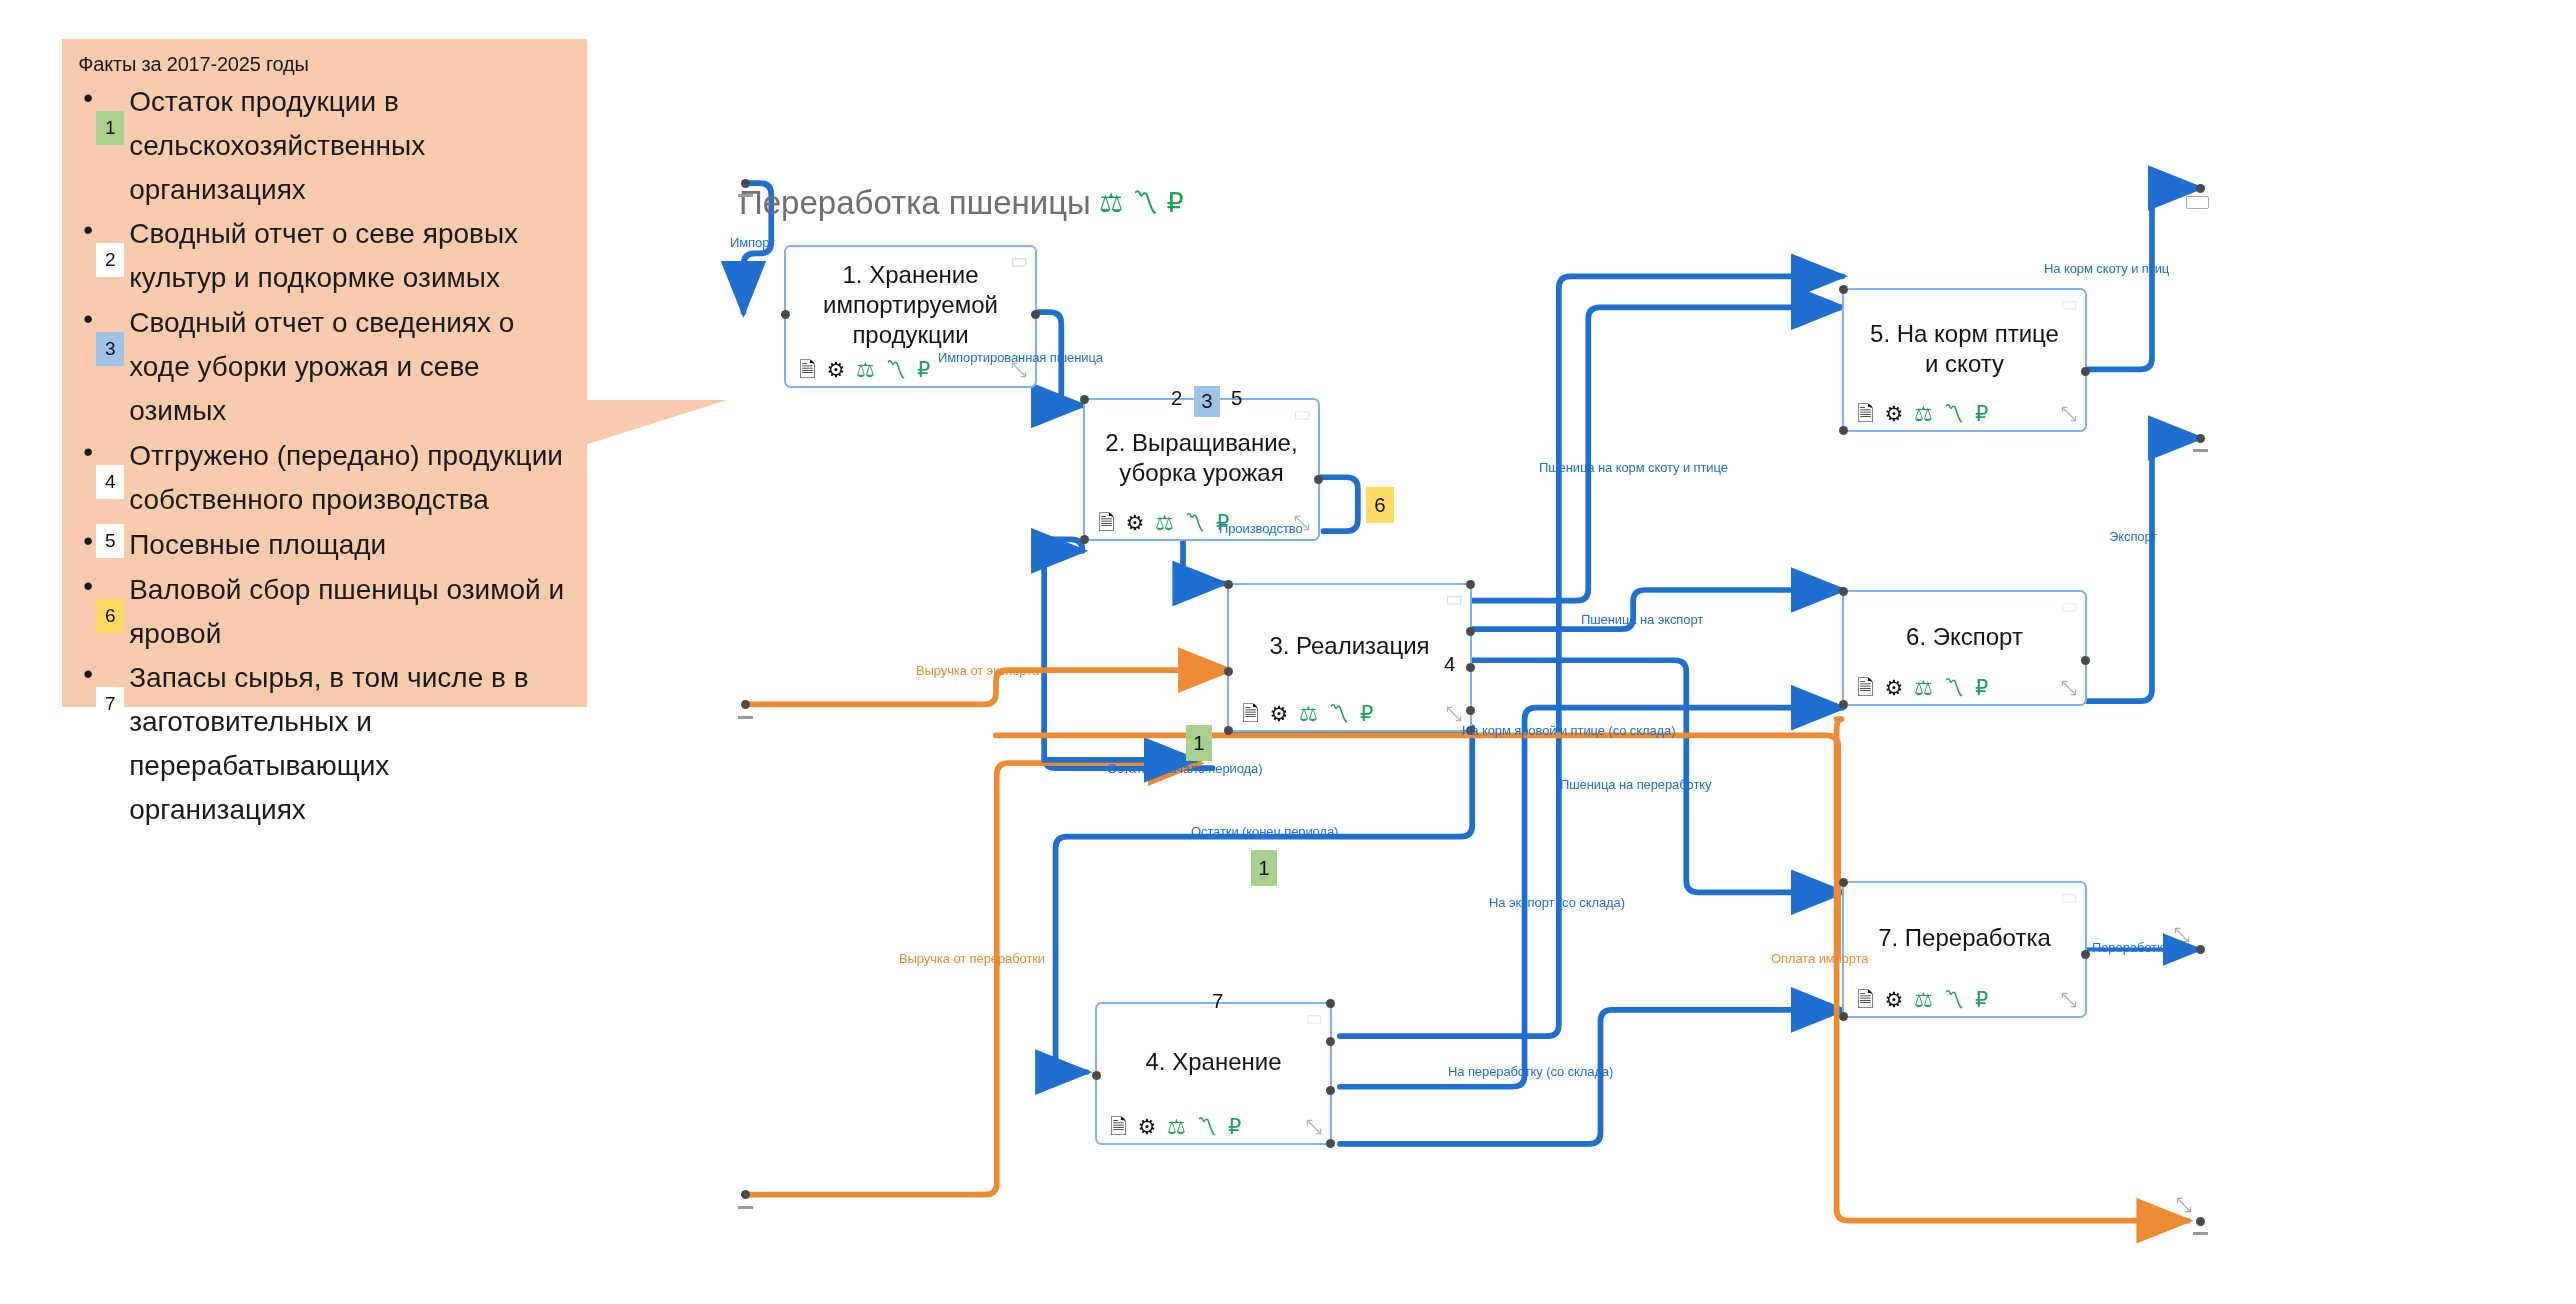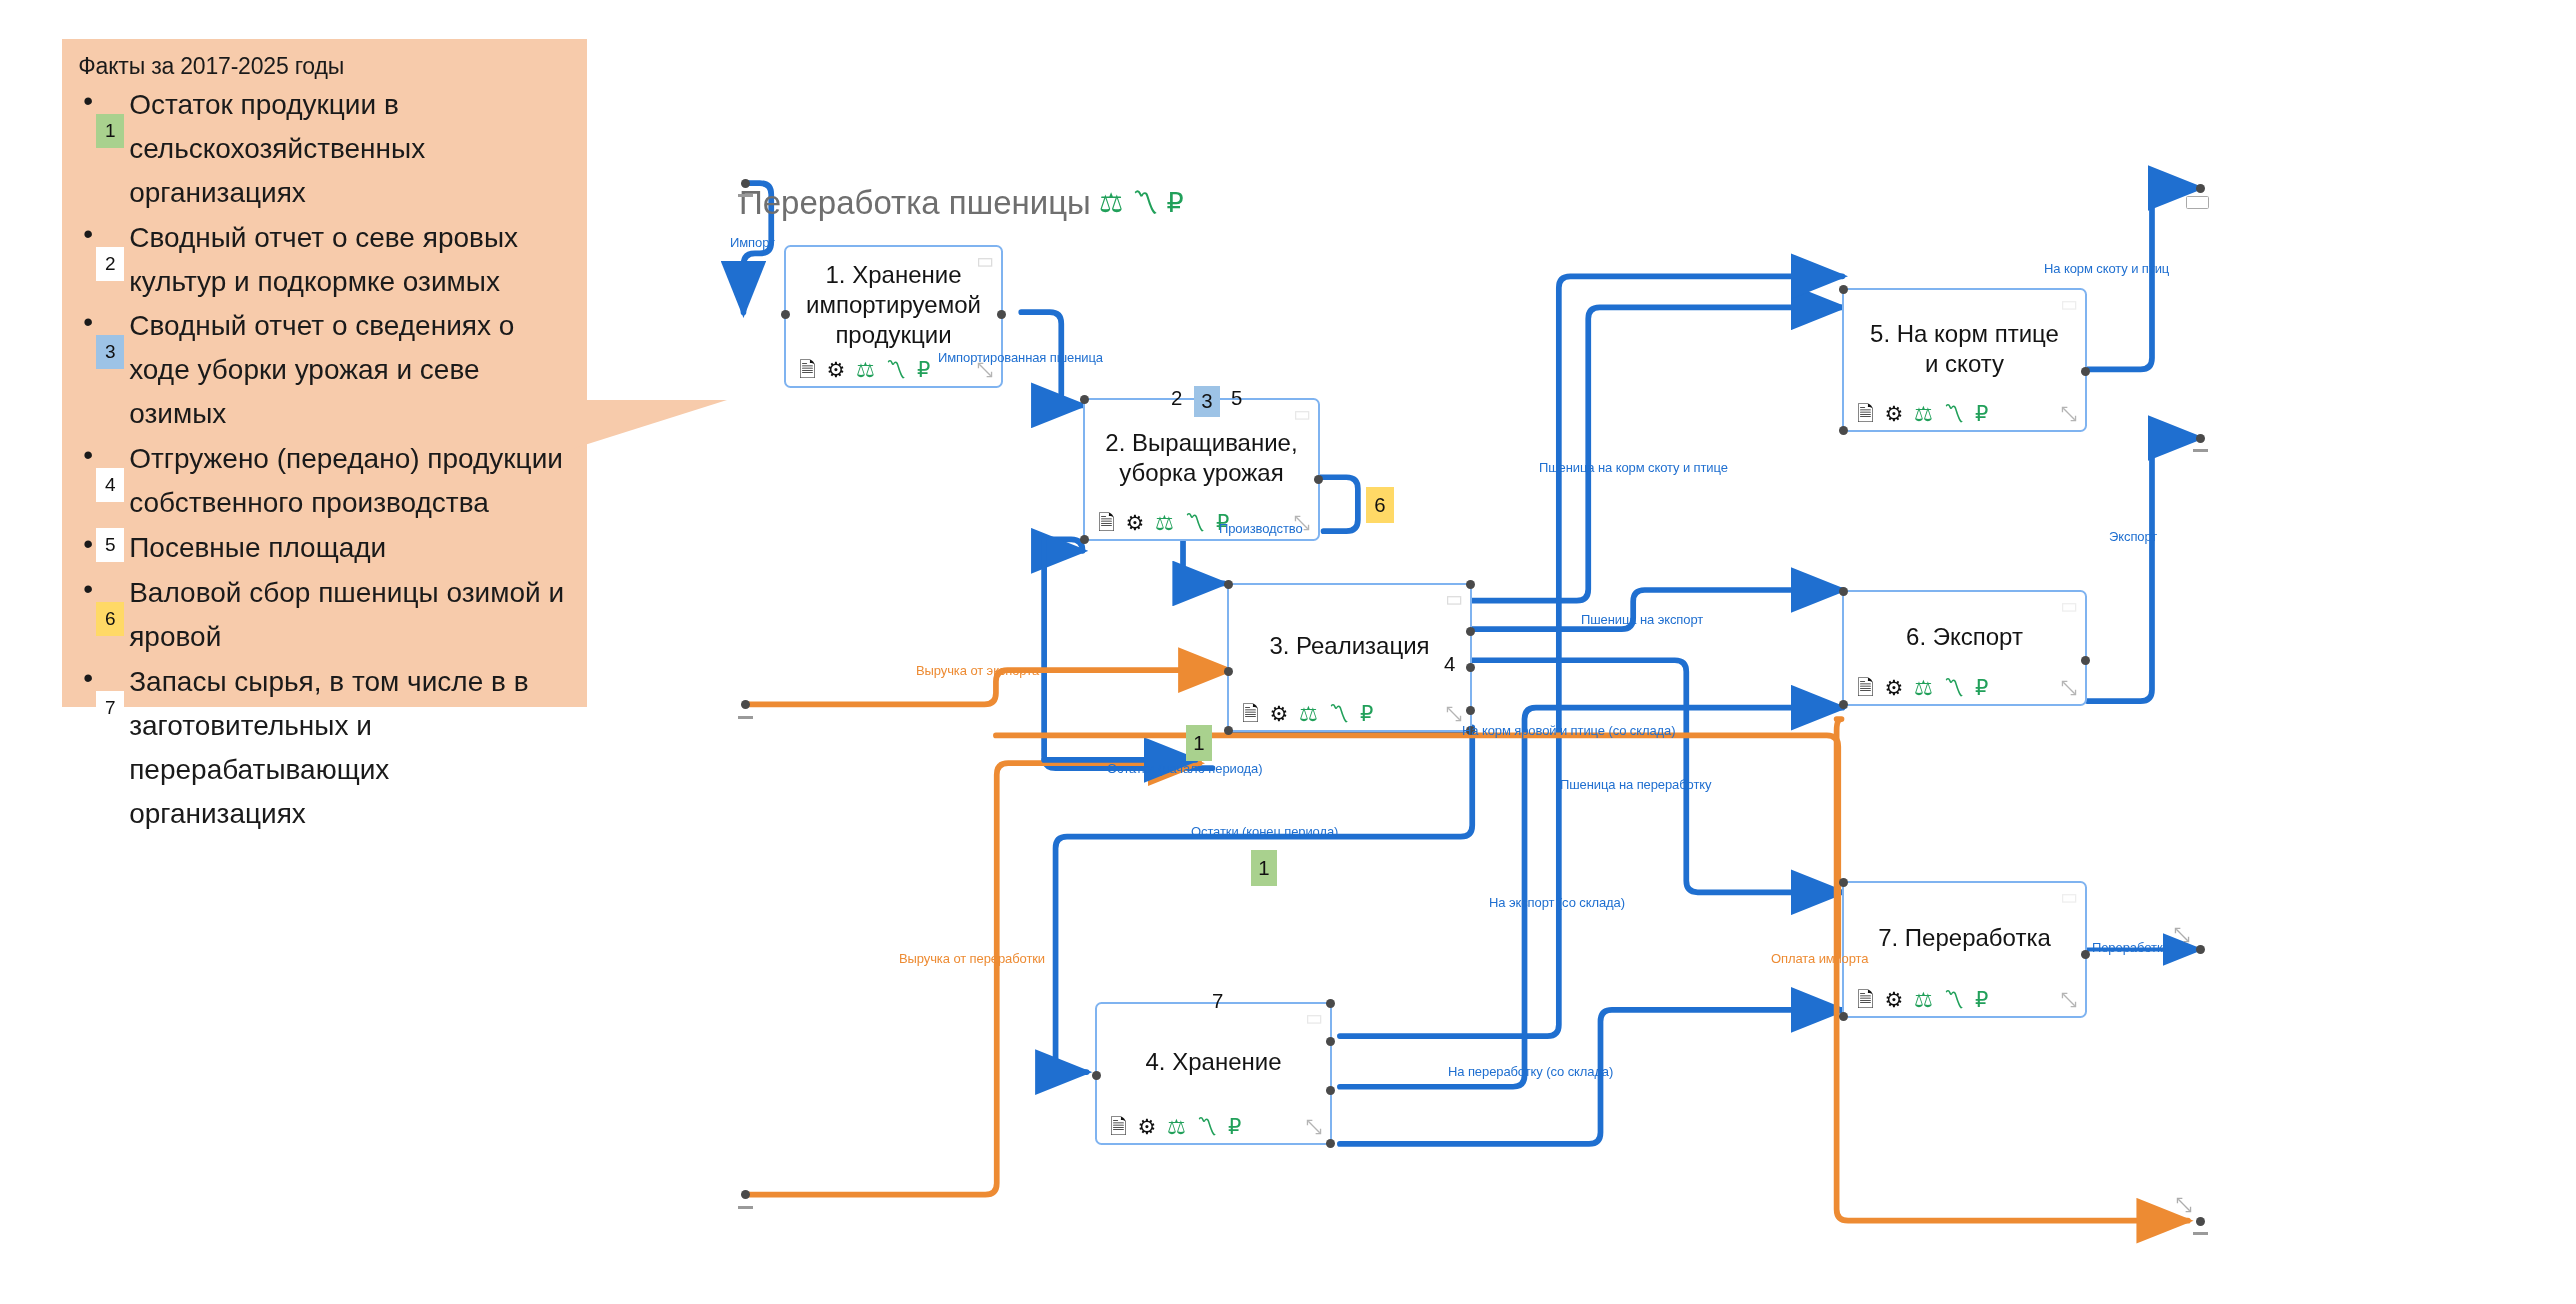--- a/index.html
+++ b/index.html
@@ -5,21 +5,21 @@
 <style>
   html,body{margin:0;padding:0;background:#ffffff;}
   body{width:2576px;height:1305px;position:relative;overflow:hidden;
        font-family:"Liberation Sans","DejaVu Sans",sans-serif;}
 
   
   #facts-panel{
     position:absolute;left:62px;top:39px;width:525px;height:668px;
     background:#F7CBAB;box-sizing:border-box;padding:14.7px 18px 8.2px 16.3px;
   }
-  #facts-title{font-size:23px;color:#1a1a1a;line-height:1.05;margin:0 0 4.9px 0;letter-spacing:-0.2px;}
+  #facts-title{font-size:20px;color:#1a1a1a;line-height:1.05;margin:0 0 4.9px 0;letter-spacing:-0.2px;}
   .fact-row{position:relative;display:flex;align-items:flex-start;margin:0 0 0.8px 0;}
   .fact-bullet{width:18px;min-width:18px;font-size:28px;line-height:36px;color:#1a1a1a;text-align:left;padding-left:4.9px;}
   .fact-badge{
     position:absolute;left:18px;top:31px;width:28px;height:34px;
     display:flex;align-items:center;justify-content:center;
     font-size:19px;color:#111;box-sizing:border-box;z-index:3;
   }
   .fact-text{font-size:28px;line-height:44px;color:#1a1a1a;padding-left:28px;}
   .fact-row.compact .fact-badge{top:0px;}
   .fact-row.compact .fact-text{padding-left:28px;}
@@ -199,21 +199,21 @@
 
       <path d="M2248,880 H2254 Q2248,880 2248,894 V1480 Q2248,1494 2262,1494 H2678" stroke="#ED8B33" stroke-width="7" marker-end="url(#ah-orange)"></path>
       <path d="M1219,900 H2236 Q2250,900 2250,914 V1170" stroke="#ED8B33" stroke-width="7"></path>
     </g>
   </svg>
 
   <div id="diagram-title">
     <span>Переработка пшеницы</span><span class="tglyph">⚖</span><span class="tglyph">〽</span><span class="tglyph">₽</span>
   </div>
 
-  <div class="node" style="left:784px;top:245px;width:219px;height:143px;">
+  <div class="node" style="left:784px;top:245px;width:253px;height:143px;">
     <div class="ntitle">1. Хранение импортируемой продукции</div>
     <div class="icons">
       <span class="ic">🗎</span>
       <span class="ic">⚙</span>
       <span class="ic green">⚖</span>
       <span class="ic green">〽</span>
       <span class="ic green">₽</span>
     </div>
     <svg class="collapse" viewBox="0 0 20 18">
         <rect x="2" y="7" width="16" height="9" fill="none" stroke="#999" stroke-width="1.5"></rect>

